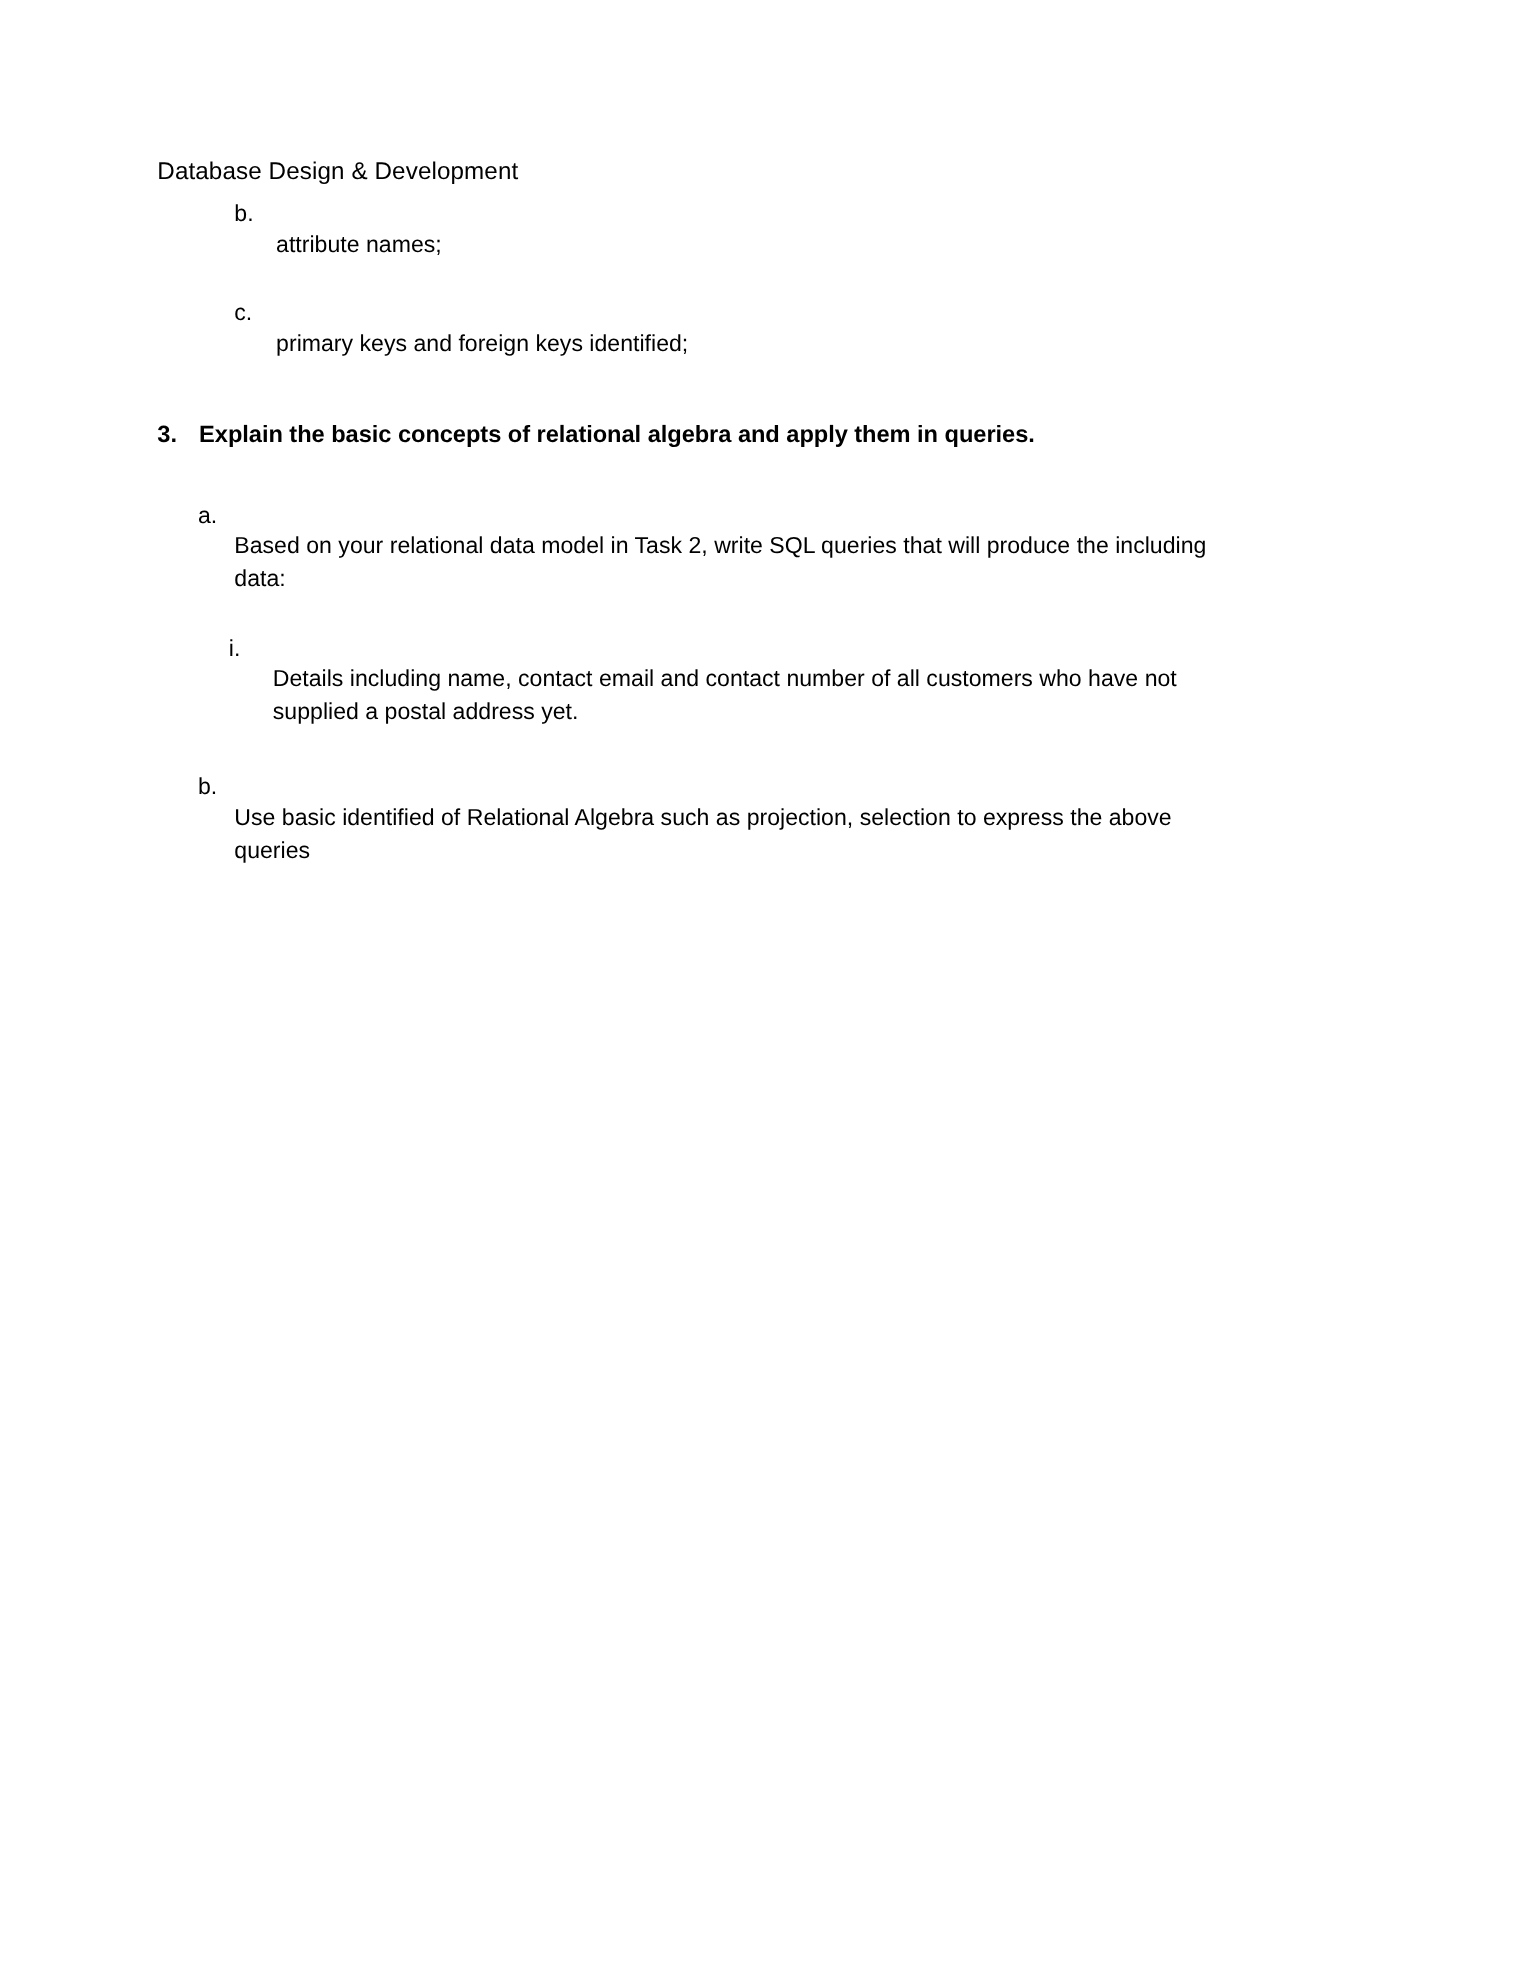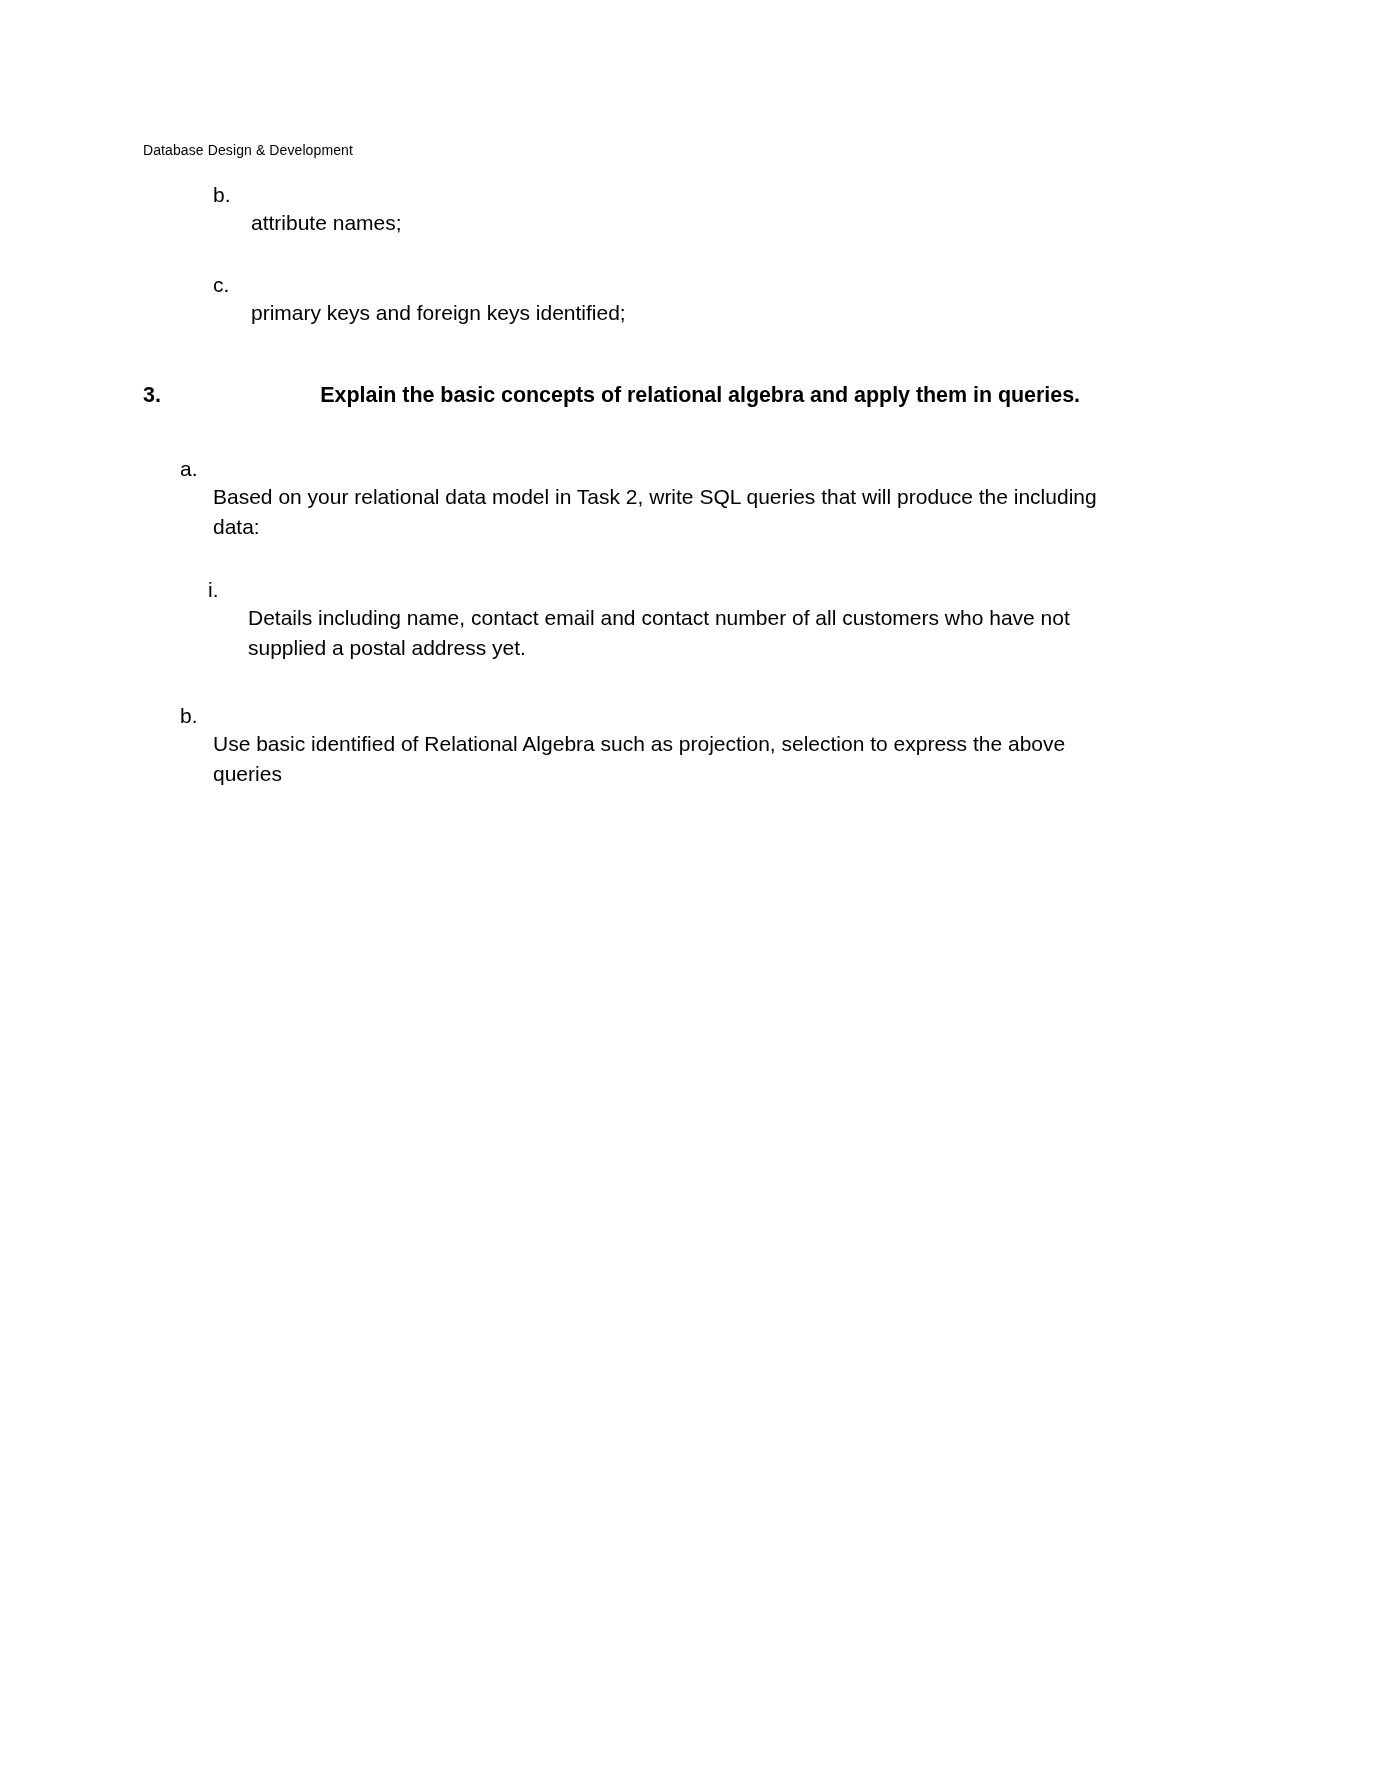--- a/index.html
+++ b/index.html
@@ -18,21 +18,21 @@
     color: #000000;
     overflow: hidden;
     box-sizing: border-box;
   }
 
   
   .doc-header {
     position: absolute;
     left: 143px;
     top: 142px;
-    font-size: 14px;
+    font-size: 22px;
     line-height: 1.25;
     letter-spacing: 0.1px;
     color: #000;
     white-space: nowrap;
   }
 
   
   .body-area {
     position: absolute;
     left: 0;
@@ -78,21 +78,21 @@
     margin-right: 300px;
     font-size: 21.5px;
     font-weight: bold;
     line-height: 1.4;
     letter-spacing: -0.05px;
   }
   .heading-num .marker {
     flex: 0 0 auto;
     width: 38px;
   }
-  .heading-num .text { flex: 1 1 auto; text-align: right; }
+  .heading-num .text { flex: 1 1 auto; }
 
   
   .lvl1 {
     margin-left: 180px;
     margin-right: 282px;
   }
   .lvl1 .marker { width: 33px; }
 
   
   .lvlroman {

